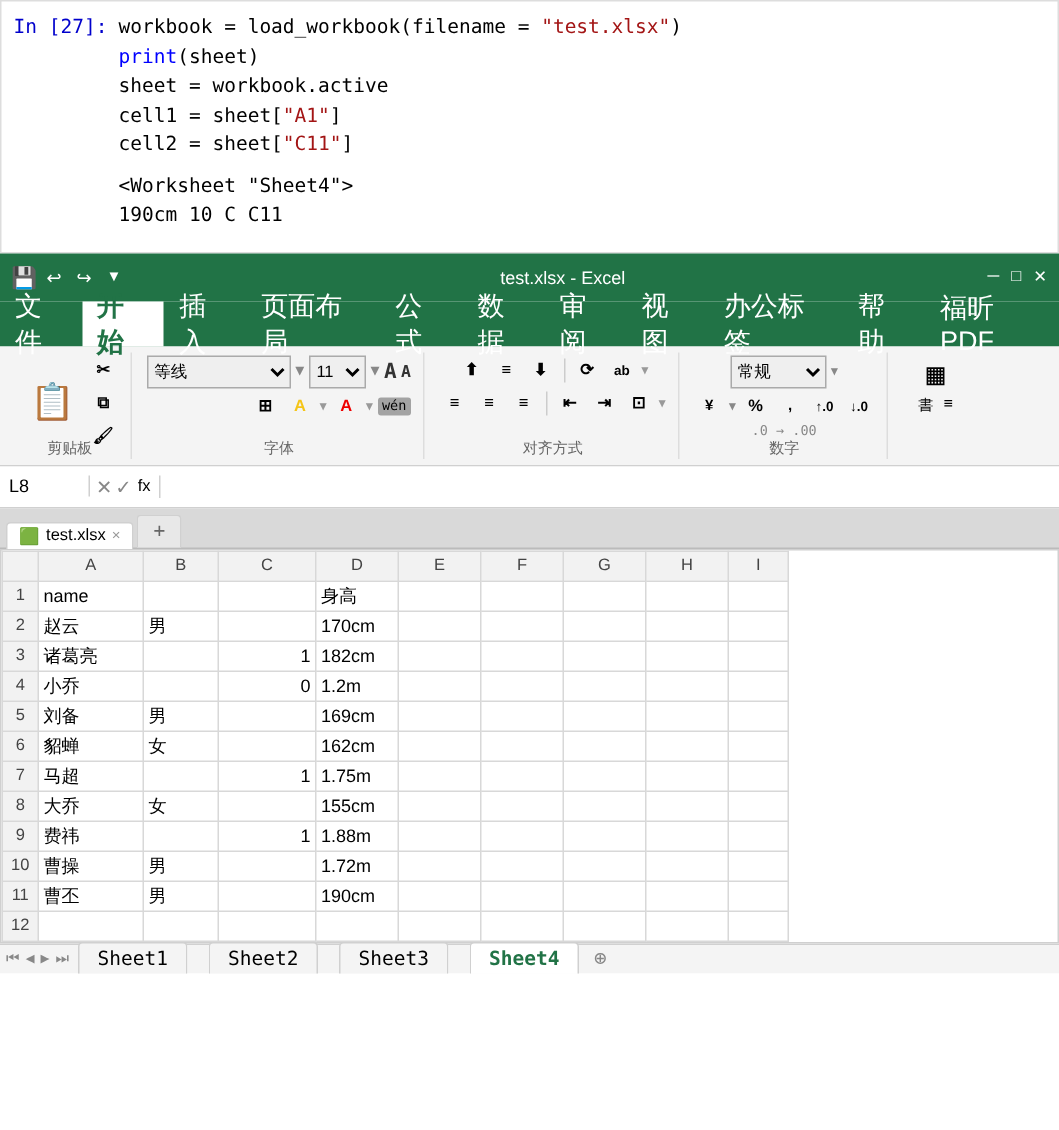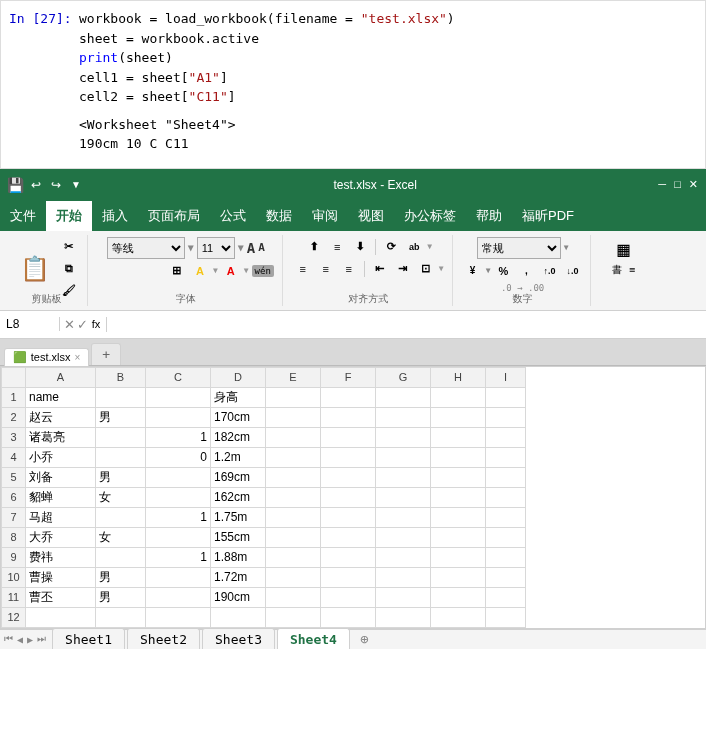--- a/index.html
+++ b/index.html
@@ -60,21 +60,21 @@
       font-size: 14px;
     }
 
     
     .menu-bar {
       background: #217346;
       display: flex;
       align-items: center;
       height: 30px;
       font-family: 'Segoe UI', sans-serif;
-      font-size: 13px;
+      font-size: 18px;
     }
     .menu-item {
       color: #fff;
       padding: 5px 10px;
       cursor: pointer;
       height: 100%;
       display: flex;
       align-items: center;
     }
     .menu-item-start {
@@ -125,21 +125,21 @@
       border-radius: 2px;
       font-size: 10px;
       font-family: 'Segoe UI', sans-serif;
       min-width: 28px;
     }
     .paste-btn {
       font-size: 28px;
       padding: 2px 6px;
     }
     .font-select {
-      width: 78px;
+      width: 96px;
       height: 22px;
       font-size: 11px;
       font-family: 'Segoe UI', sans-serif;
       border: 1px solid #aaa;
     }
     .font-size-select {
       width: 38px;
       height: 22px;
       font-size: 11px;
       font-family: 'Segoe UI', sans-serif;
@@ -295,25 +295,25 @@
 </head>
 <body>
 
 <div class="code-section">
   <div class="code-line">
     <span class="code-prompt">In [27]:</span>
     <span class="code-content">workbook = load_workbook(filename = <span style="color:#a31515">"test.xlsx"</span>)</span>
   </div>
   <div class="code-line">
     <span class="code-prompt" style="min-width:70px"></span>
+    <span class="code-content"><span style="color:#0000ff">print</span>(sheet)</span>
+  </div>
+  <div class="code-line">
+    <span class="code-prompt" style="min-width:70px"></span>
     <span class="code-content"><span style="color:#000">sheet</span> = workbook.active</span>
-  </div>
-  <div class="code-line">
-    <span class="code-prompt" style="min-width:70px"></span>
-    <span class="code-content"><span style="color:#0000ff">print</span>(sheet)</span>
   </div>
   <div class="code-line">
     <span class="code-prompt" style="min-width:70px"></span>
     <span class="code-content">cell1 = sheet[<span style="color:#a31515">"A1"</span>]</span>
   </div>
   <div class="code-line">
     <span class="code-prompt" style="min-width:70px"></span>
     <span class="code-content">cell2 = sheet[<span style="color:#a31515">"C11"</span>]</span>
   </div>
   <div class="code-line">
@@ -424,21 +424,21 @@
       <span class="ribbon-small-btn">⇤</span>
       <span class="ribbon-small-btn">⇥</span>
       <span class="ribbon-small-btn">⊡</span>
       <span style="color:#999;font-size:8px">▼</span>
     </div>
     <span class="ribbon-group-label">对齐方式</span>
   </div>
 
   <div class="ribbon-group" style="min-width:100px">
     <div class="ribbon-row">
-      <select style="width:84px;height:22px;font-size:11px;font-family:'Segoe UI',sans-serif;border:1px solid #aaa">
+      <select style="width:64px;height:22px;font-size:11px;font-family:'Segoe UI',sans-serif;border:1px solid #aaa">
         <option>常规</option>
       </select>
       <span style="font-size:8px;color:#888">▼</span>
     </div>
     <div class="ribbon-row">
       <span class="ribbon-small-btn" style="font-size:10px">¥</span>
       <span style="font-size:8px;color:#888">▼</span>
       <span class="ribbon-small-btn">%</span>
       <span class="ribbon-small-btn" style="font-size:10px">,</span>
       <span class="ribbon-small-btn" style="font-size:9px">↑.0</span>
@@ -645,20 +645,20 @@
         </tr>
       </tbody>
   </table>
 </div>
 
 <div class="bottom-bar">
   <span class="nav-arrow">⏮</span>
   <span class="nav-arrow">◀</span>
   <span class="nav-arrow">▶</span>
   <span class="nav-arrow">⏭</span>
-  <div style="display:flex;align-items:center;gap:0;margin-left:2px">
+  <div style="display:flex;align-items:center;gap:12px;margin-left:2px">
   <div class="sheet-tab">Sheet1</div>
       <div class="sheet-tab">Sheet2</div>
       <div class="sheet-tab">Sheet3</div>
       <div class="sheet-tab active">Sheet4</div>
     </div>
   <span style="font-size:14px;color:#888;cursor:pointer;margin-left:4px">⊕</span>
 </div>
 
 </body></html>

